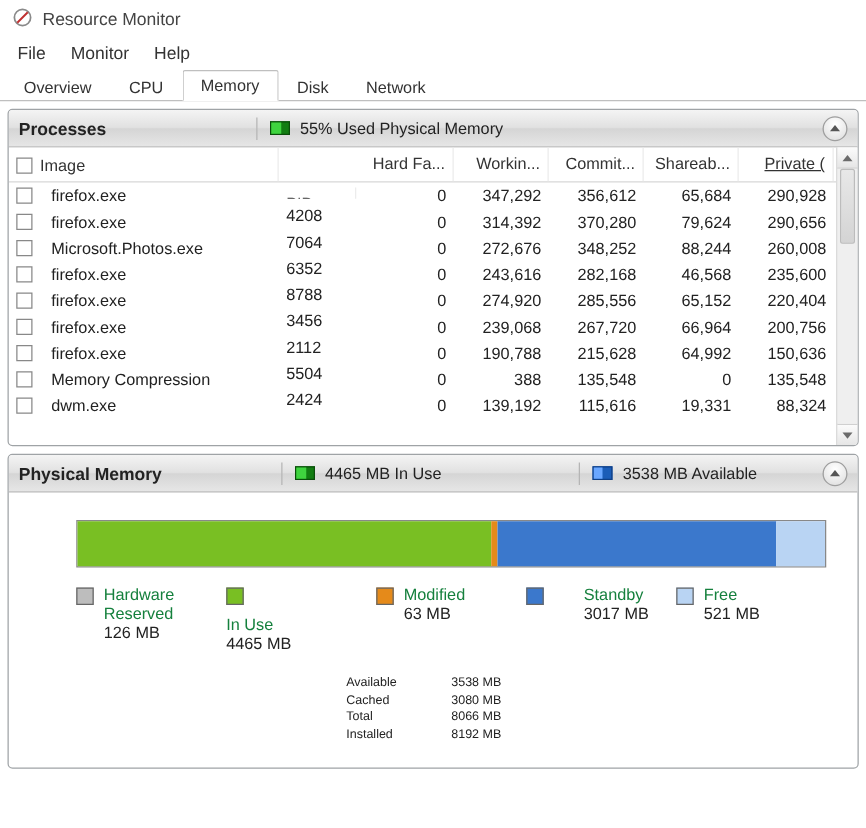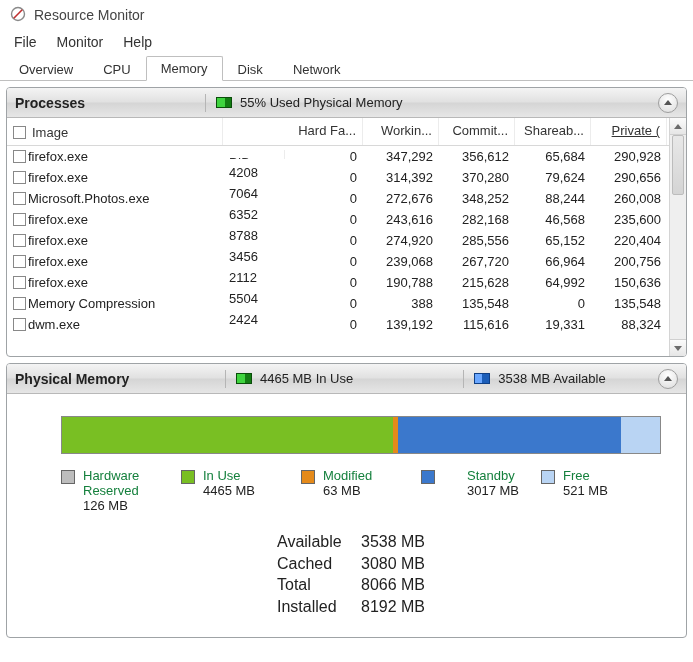--- a/index.html
+++ b/index.html
@@ -32,21 +32,21 @@
   .chevron-up { width:0; height:0; border-left:4px solid transparent; border-right:4px solid transparent; border-bottom:5px solid #555; }
 
   
   .proc-body { display:flex; height: 238px; }
   .proc-table { flex:1; overflow:hidden; }
   .col-headers { display:flex; border-bottom:1px solid #d8d8d8; background:#fff; height:28px; }
   .col-headers .ch { font-size:13px; color:#333; padding:5px 6px 4px 6px; border-right:1px solid #ececec; overflow:hidden; white-space:nowrap; text-overflow:ellipsis; }
   .rows { overflow:hidden; }
   .row { display:flex; height:21px; align-items:center; }
   .cell { font-size:13px; padding:0 6px; overflow:hidden; white-space:nowrap; text-overflow:ellipsis; color:#222; }
-  .cell.first { display:flex; align-items:center; gap:2px; padding-left:6px; }
+  .cell.first { display:flex; align-items:center; gap:15px; padding-left:6px; }
   .chk { width:13px; height:13px; border:1px solid #888; background:#fff; display:inline-block; flex-shrink:0; }
   .num { text-align:right; }
 
   
   .c-image { flex:0 0 216px; }
   .c-pid   { flex:0 0 62px;margin-top:32px; }
   .c-hard  { flex:0 0 78px; }
   .c-commit{ flex:0 0 76px; }
   .c-work  { flex:0 0 76px; }
   .c-share { flex:0 0 76px; }
@@ -75,21 +75,21 @@
   .swatch { width:14px; height:14px; border:1px solid #666; margin-top:2px; flex-shrink:0;}
   .sw-hw { background:#bdbdbd; }
   .sw-inuse { background:#79bf23; }
   .sw-mod { background:#e58a1a; }
   .sw-stand { background:#3b78cc; }
   .sw-free { background:#b9d4f3; }
   .leg-text .t1 { font-size:13px; color:#15803d; }
   .leg-text .t2 { font-size:13px; color:#222; }
 
   .summary { margin: 18px 0 0 252px; }
-  .summary-row { display:flex; gap:14px; font-size:16px; line-height:1.35; }
+  .summary-row { display:flex; gap:14px; font-size:10px; line-height:1.35; }
   .summary-row .k { width:70px; }
 </style>
 </head>
 <body>
 
 <div class="titlebar">
   <span>
     <svg width="16" height="16" viewBox="0 0 16 16">
       <circle cx="8" cy="8" r="6.5" fill="none" stroke="#8a8a8a" stroke-width="1.4"></circle>
       <line x1="3.8" y1="12.2" x2="12.2" y2="3.8" stroke="#c03030" stroke-width="1.6"></line>
@@ -298,21 +298,21 @@
       </div>
 
       <div class="legend">
         <div class="item" style="width:120px; margin-left:36px;">
           <span class="swatch sw-hw"></span>
           <span class="leg-text">
             <div class="t1">Hardware<br>Reserved</div>
             <div class="t2">126 MB</div>
           </span>
         </div>
-        <div class="item" style="width:120px;">
+        <div class="item" style="width:120px;flex-direction:column;">
           <span class="swatch sw-inuse"></span>
           <span class="leg-text">
             <div class="t1">In Use</div>
             <div class="t2">4465 MB</div>
           </span>
         </div>
         <div class="item" style="width:120px;">
           <span class="swatch sw-mod"></span>
           <span class="leg-text">
             <div class="t1">Modified</div>

